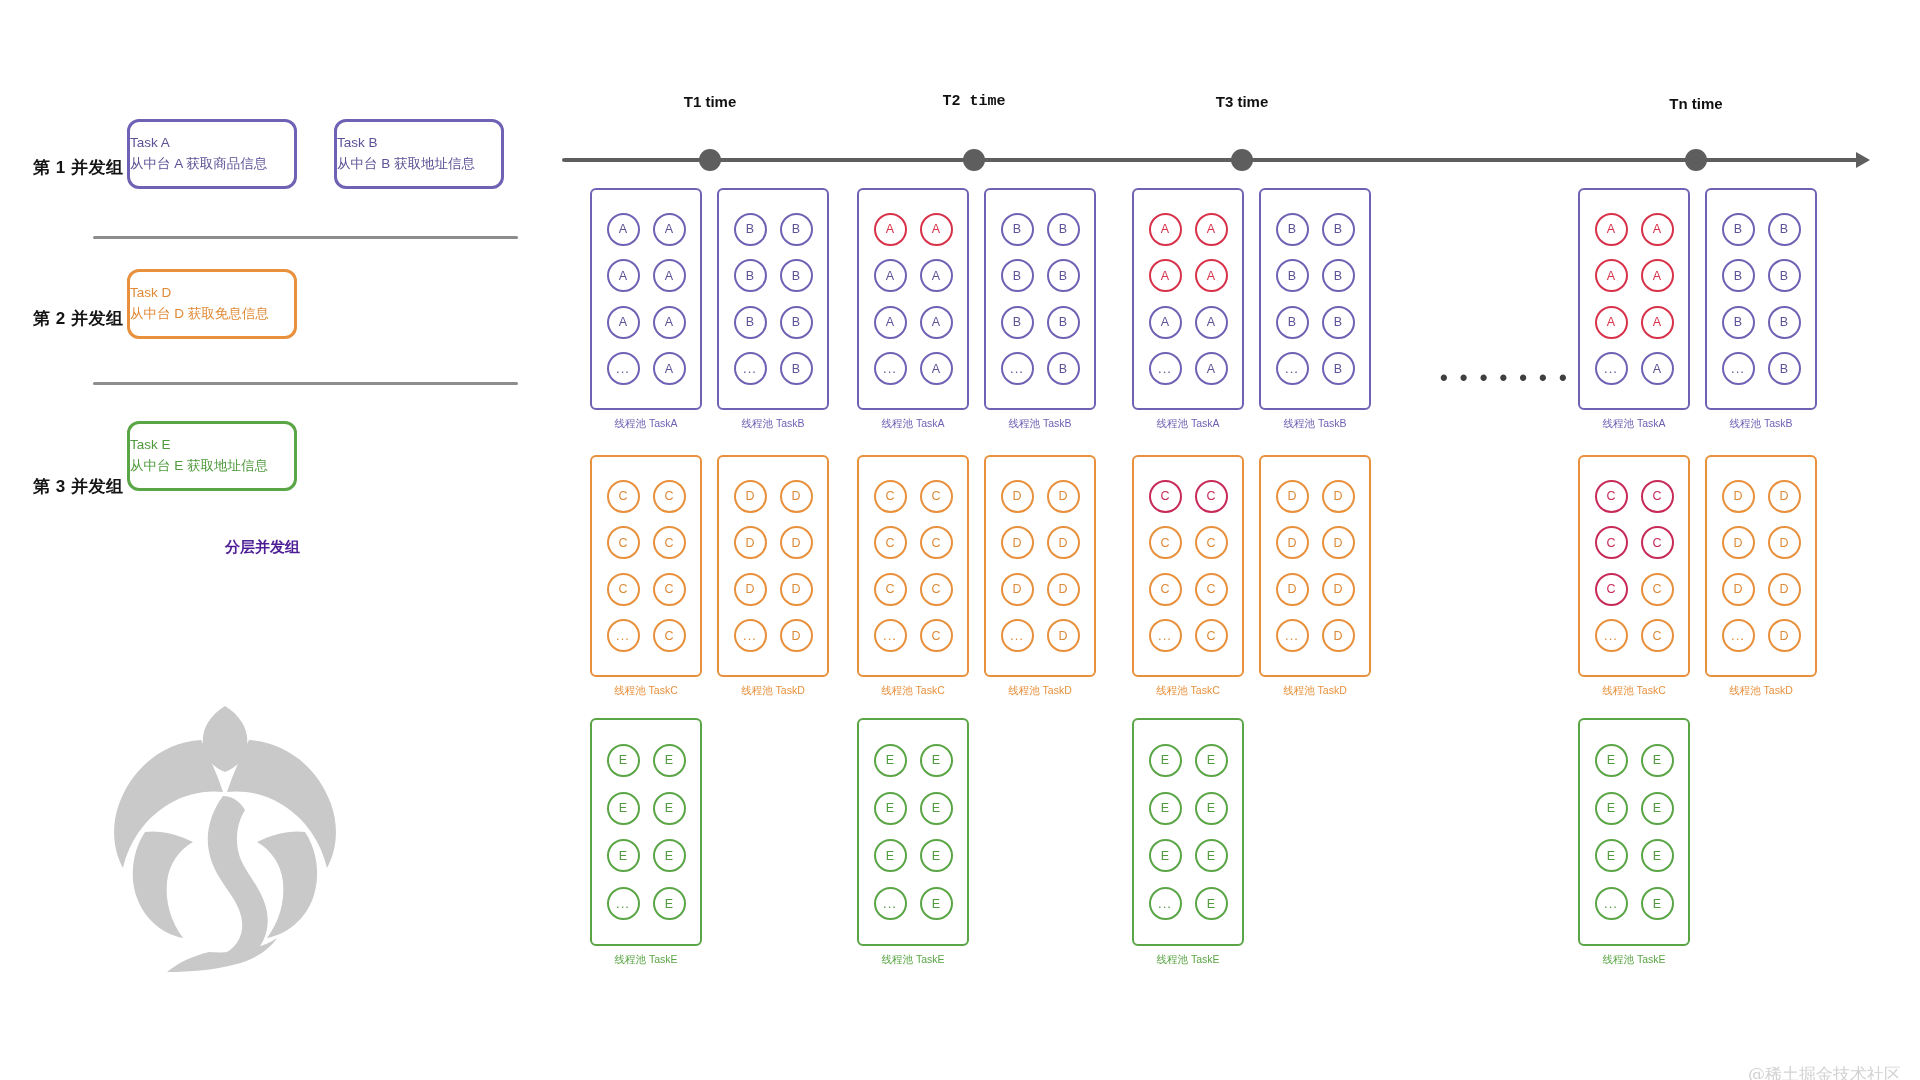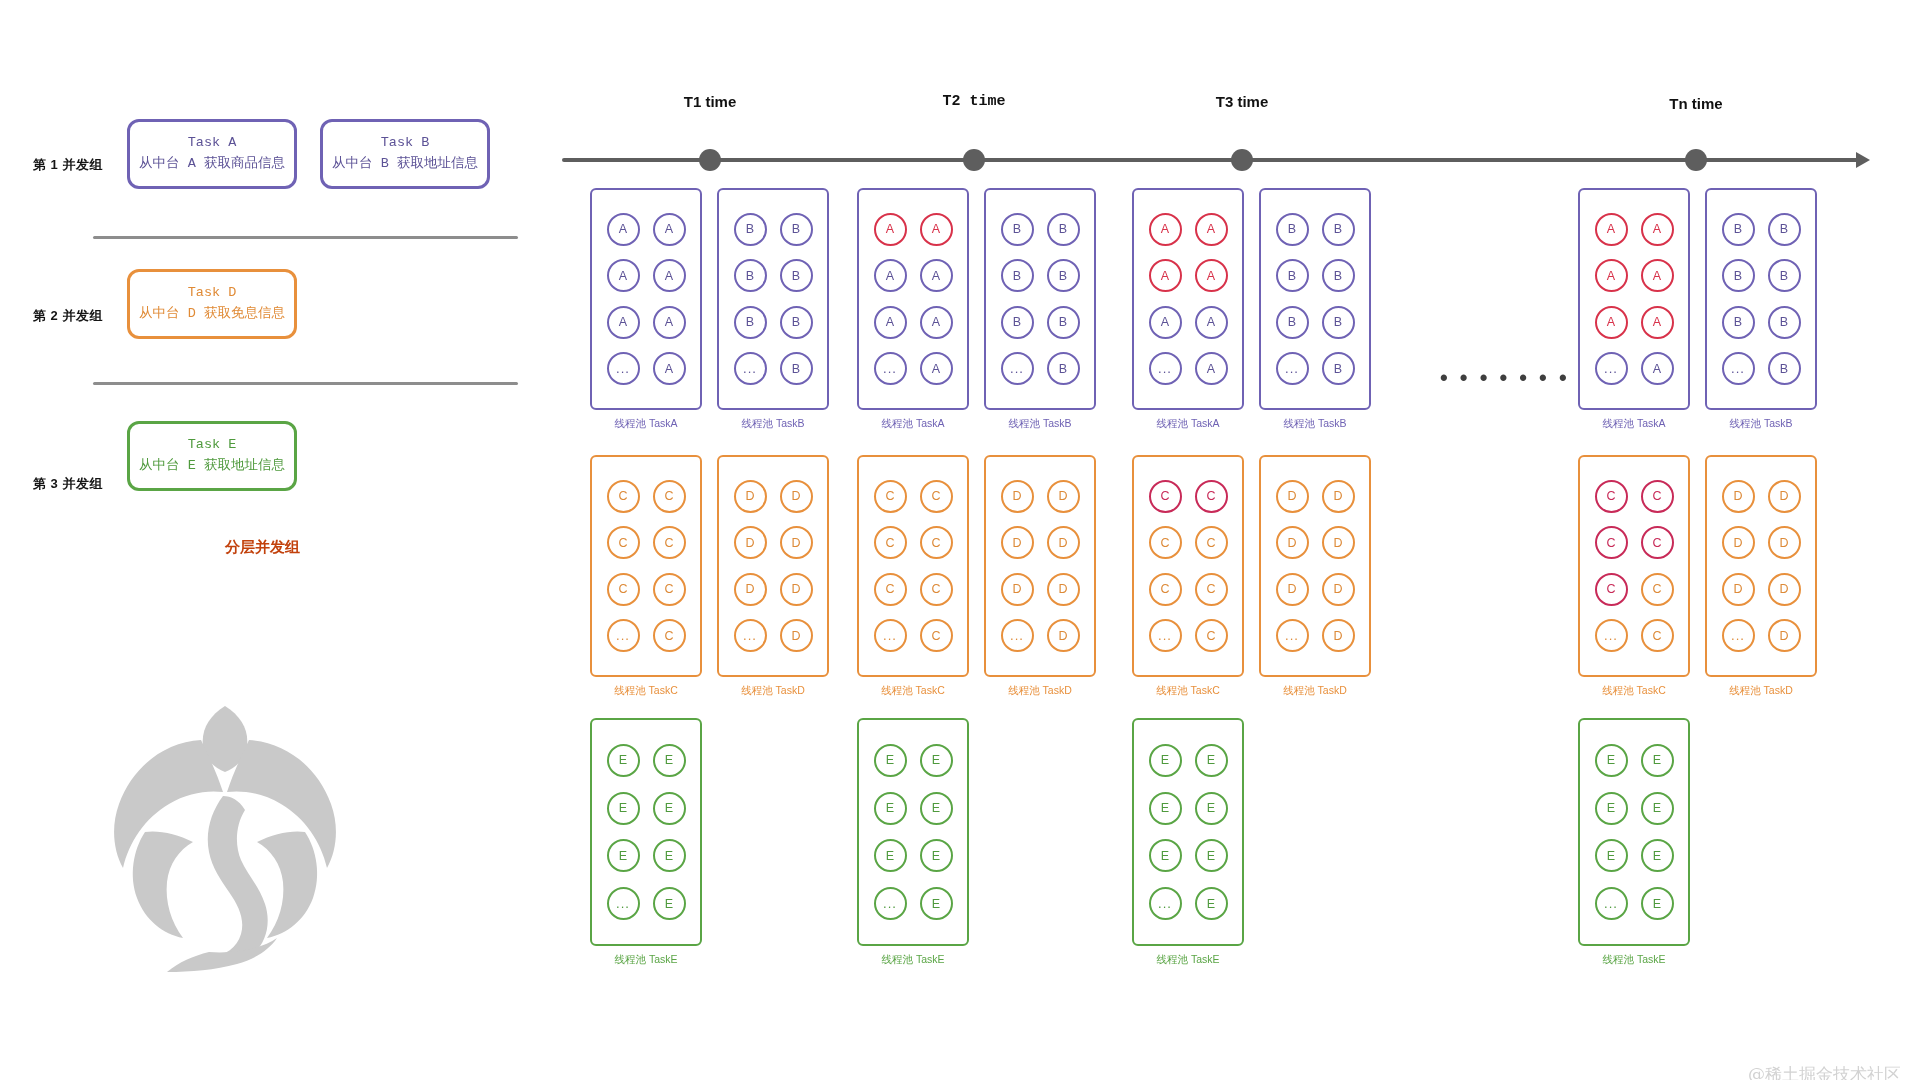--- a/index.html
+++ b/index.html
@@ -8,56 +8,54 @@
     width:1920px;height:1080px;
     background:#ffffff;
     font-family:"Liberation Sans","DejaVu Sans",sans-serif;
     position:relative;overflow:hidden;
   }
   .stage{position:absolute;left:0;top:0;width:1920px;height:1080px;}
 
   
   .group-label{
     position:absolute;
-    font-size:13px;
+    font-size:17px;
     font-weight:bold;
     color:#141414;
     white-space:nowrap;
     letter-spacing:.5px;
   }
   .task-card{
     position:absolute;
     box-sizing:border-box;
     border:3.5px solid #6f62b4;
     border-radius:12px;
     background:#fff;
     display:flex;
     flex-direction:column;
-    align-items:center;
     justify-content:center;
     line-height:1.55;
-    font-family:Liberation Mono, monospace;
   }
   .task-card .t-title{font-size:13.5px;}
   .task-card .t-desc{font-size:13.5px;}
   .task-card.purple{border-color:#6f62b4;color:#5c5296;}
   .task-card.orange{border-color:#e8903c;color:#e08a35;}
   .task-card.green {border-color:#5aa545;color:#4f9a3d;}
 
   .divider{
     position:absolute;
     height:3px;
     background:#8d8d8d;
     border-radius:2px;
   }
   .panel-caption{
     position:absolute;
     font-size:15px;
     font-weight:bold;
-    color:#c2410c;
+    color:#4c1d95;
     text-align:center;
   }
 
   
   .logo{position:absolute;opacity:1;}
 
   
   .axis-line{
     position:absolute;
     height:4px;
@@ -155,21 +153,21 @@
 
 <div class="stage">
 
   <div class="group-label" style="left:33px;top:156px;">第 1 并发组</div>
 
   <div class="task-card purple" style="left:127px;top:119px;width:170px;height:70px;">
     <div class="t-title">Task A</div>
     <div class="t-desc">从中台 A 获取商品信息</div>
   </div>
 
-  <div class="task-card purple" style="left:320px;top:119px;width:170px;height:70px;">
+  <div class="task-card purple" style="left:334px;top:119px;width:170px;height:70px;">
     <div class="t-title">Task B</div>
     <div class="t-desc">从中台 B 获取地址信息</div>
   </div>
 
   <div class="divider" style="left:93px;top:236px;width:425px;"></div>
 
   <div class="group-label" style="left:33px;top:307px;">第 2 并发组</div>
 
   <div class="task-card orange" style="left:127px;top:269px;width:170px;height:70px;">
     <div class="t-title">Task D</div>

